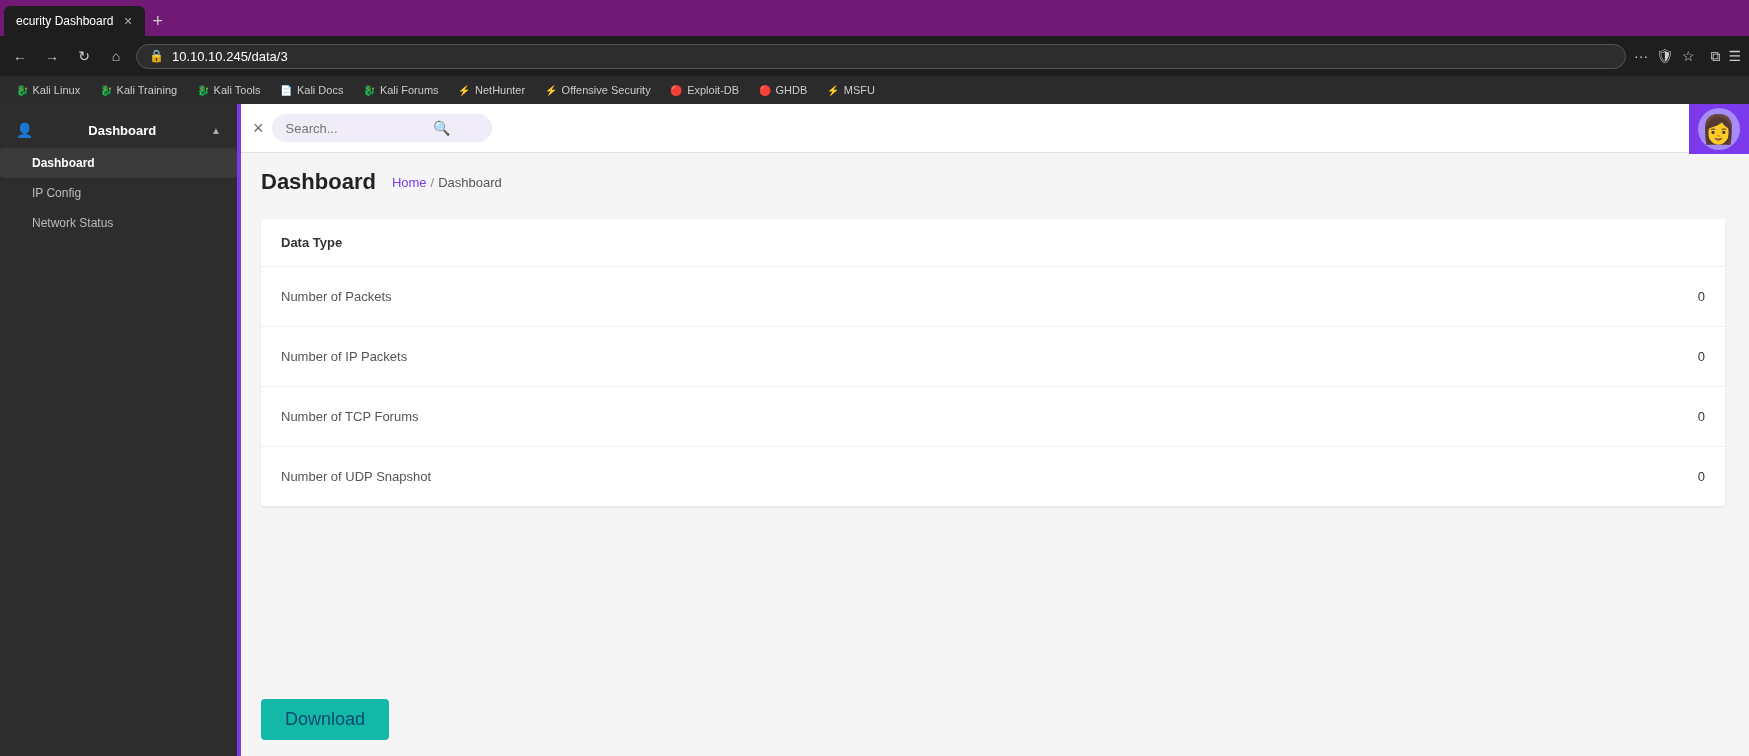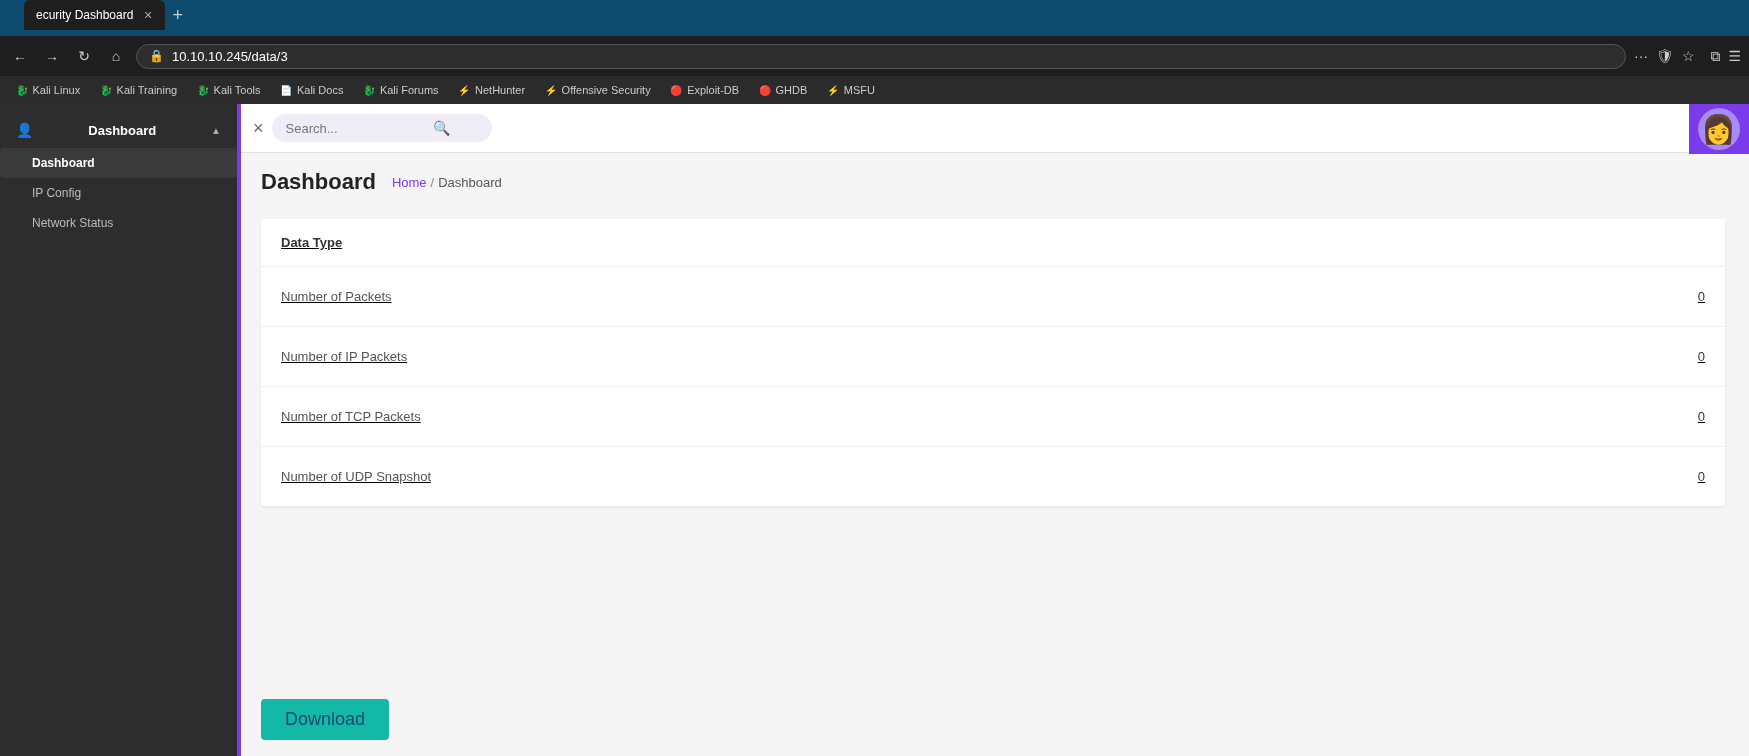--- a/index.html
+++ b/index.html
@@ -1,24 +1,24 @@
 <!DOCTYPE html>
 <html><head>
   <meta charset="utf-8">
   <style>
     * { margin: 0; padding: 0; box-sizing: border-box; }
     body { font-family: Arial, sans-serif; background: #f0f0f0; width: 1749px; height: 756px; overflow: hidden; }
 
     
     .browser-title-bar {
-      background: #0c4a6e;
+      background: #701a75;
       height: 36px;
       display: flex;
-      align-items: flex-start;
-      padding: 0 24px;
+      align-items: flex-end;
+      padding: 0 4px;
       gap: 8px;
     }
     .tab-area {
       display: flex;
       align-items: center;
       gap: 4px;
     }
     .browser-tab {
       background: #3c3c3c;
       color: #ccc;
@@ -230,21 +230,20 @@
     .breadcrumb-home { color: #7c3aed; }
     .breadcrumb-sep { color: #888; }
     .breadcrumb-current { color: #555; }
 
     
     .data-area {
       flex: 1;
       padding: 16px 24px;
       overflow-y: auto;
       background: #f5f5f5;
-      text-decoration: underline;
     }
     .data-card {
       background: #fff;
       border-radius: 4px;
       padding: 0;
       box-shadow: 0 1px 3px rgba(0,0,0,0.08);
     }
     .data-table {
       width: 100%;
       border-collapse: collapse;
@@ -443,21 +442,21 @@
           <tbody id="table-body">
           <tr>
       <td>Number of Packets</td>
       <td class="value">0</td>
     </tr>
               <tr>
       <td>Number of IP Packets</td>
       <td class="value">0</td>
     </tr>
               <tr>
-      <td>Number of TCP Packets</td>
+      <td>Number of TCP Forums</td>
       <td class="value">0</td>
     </tr>
               <tr>
       <td>Number of UDP Snapshot</td>
       <td class="value">0</td>
     </tr>
             </tbody>
         </table>
       </div>
     </div>

